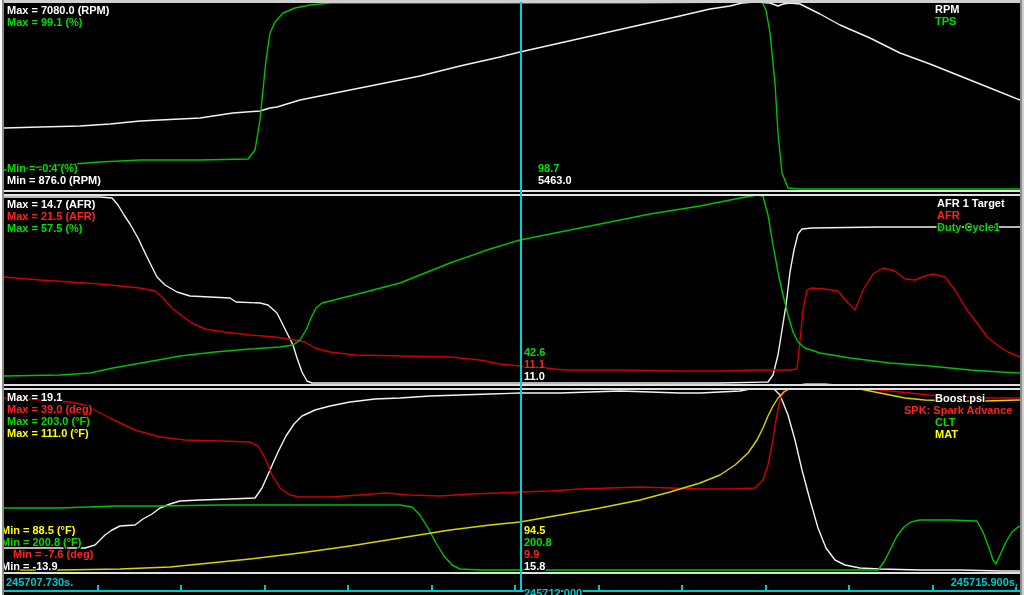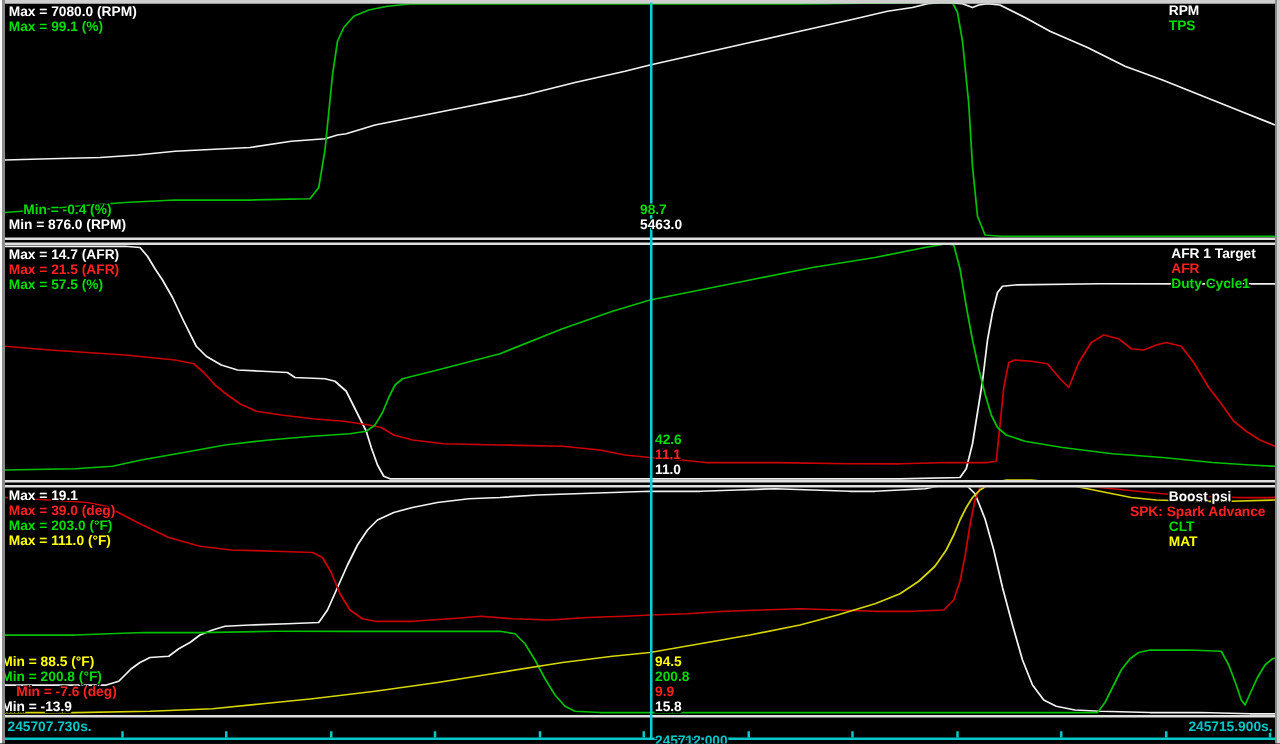--- a/index.html
+++ b/index.html
@@ -15,21 +15,21 @@
   #split1{top:190px;}
   #split2{top:384px;}
   #split3{top:572px;height:2px;border:none;background:#e0e0e0;}
   #topline{position:absolute;left:0;top:0;width:1024px;height:3px;background:#cfcfcf;z-index:20;}
   #frameL{position:absolute;left:0;top:0;width:4px;height:595px;z-index:40;
           background:linear-gradient(to right,#ffffff 0 2px,#8c8c8c 2px 4px);}
   #frameR{position:absolute;right:0;top:0;width:4px;height:595px;z-index:40;
           background:linear-gradient(to left,#d0d0d0 0 2px,#8c8c8c 2px 4px);}
   .blk{position:absolute;font-weight:bold;font-size:11px;line-height:12px;white-space:nowrap;z-index:30;
        text-shadow:1px 1px 0 #000,-1px 1px 0 #000,1px -1px 0 #000,-1px -1px 0 #000;}
-  #max1{left:7px;top:4px;}   #min1{left:7px;top:162px;text-align:center;}  #cur1{left:512px;top:162px;}
+  #max1{left:7px;top:4px;}   #min1{left:7px;top:162px;}  #cur1{left:538px;top:162px;}
   #max2{left:7px;top:198px;} #min2{left:7px;top:347px;}  #cur2{left:524px;top:346px;}
   #max3{left:7px;top:391px;} #min3{left:1px;top:524px;}  #cur3{left:524px;top:524px;}
   #leg1{left:935px;top:3px;} #leg2{left:937px;top:197px;}#leg3{left:935px;top:392px;}
   #leg3 .i1{margin-left:-31px;}
   #t-left{left:6px;top:576px;}
   #t-cur{left:524px;top:576px;}
   #t-right{right:6px;top:576px;}
   #axisline{position:absolute;left:4px;width:1016px;top:590px;height:2px;background:#00c8c8;z-index:6;}
   .tick{position:absolute;width:2px;height:5px;top:585px;background:#00c8c8;z-index:6;}
   #cursor{position:absolute;top:2px;height:590px;width:2px;background:#00d2d2;z-index:25;}

